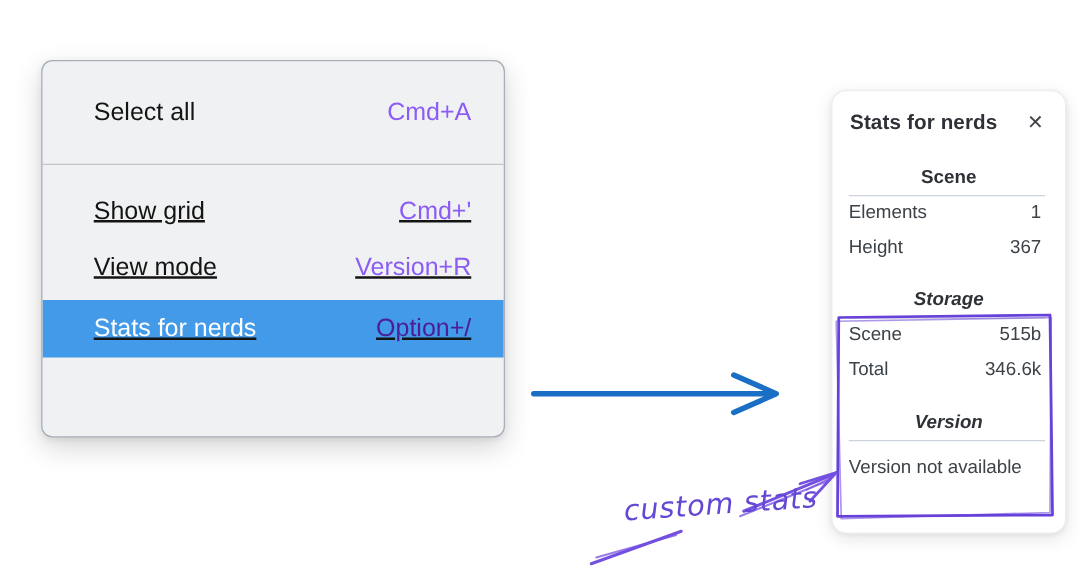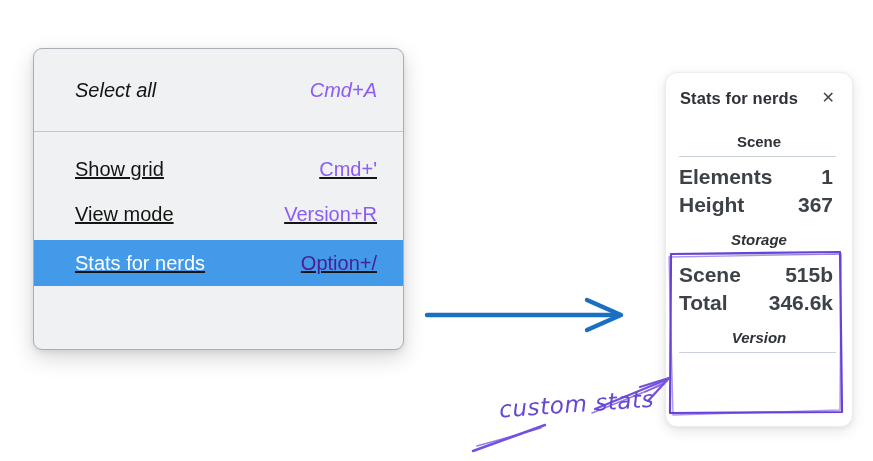--- a/index.html
+++ b/index.html
@@ -14,21 +14,21 @@
   .context-menu{
     position:absolute;left:33px;top:48px;width:371px;height:302px;
     box-sizing:border-box;
     background:#f0f1f2;
     border:1px solid #a7aeb6;
     border-radius:9px;
     box-shadow:0 8px 22px rgba(0,0,0,0.16), 0 2px 6px rgba(0,0,0,0.08);
     font-size:20px;color:#141414;
     overflow:hidden;
   }
-  .menu-group1{height:82px;display:flex;align-items:flex-end;font-style:italic;}
+  .menu-group1{height:82px;display:flex;align-items:flex-end;}
   .menu-divider{border-top:1px solid #c3c6c9;height:0;}
   .menu-group2{padding-top:15px;text-decoration:underline;}
   .menu-item{
     display:flex;align-items:center;justify-content:space-between;
     padding:0 26px 0 41px;height:45px;width:100%;box-sizing:border-box;
   }
   .menu-group1 .menu-item{height:100%;}
   .menu-item .shortcut{color:#8b5cf6;}
   .menu-item.highlighted{
     background:#429ae8;color:#ffffff;height:46px;margin-top:3px;
@@ -54,22 +54,22 @@
     font-size:16px;color:#43474c;line-height:16px;background:none;border:none;
     padding:0;cursor:pointer;font-family:"DejaVu Sans", sans-serif;font-weight:400;
   }
   .section-heading{
     text-align:center;font-weight:700;font-size:15px;color:#2e3237;
   }
   .sh-scene{margin-top:24px;}
   .sh-mid{margin-top:14px;font-style:italic;}
   .panel-hr{border:0;border-top:1px solid #ccd2d9;margin:6px 16px 4px 13px;}
   .stat-row{
-    display:flex;justify-content:space-between;align-items:flex-end;
-    height:28px;padding:0 19px 0 13px;font-size:21px;font-weight:bold;
+    display:flex;justify-content:space-between;align-items:flex-start;
+    height:28px;padding:0 19px 0 13px;font-size:15px;
   }
   .version-note{font-size:15px;padding:8px 13px 0;}
 
   
   .annotation-layer{
     position:absolute;left:0;top:0;width:873px;height:461px;
     pointer-events:none;z-index:10;
   }
   .custom-stats-label{
     position:absolute;left:499px;top:391px;z-index:11;
@@ -130,20 +130,21 @@
     <span>Scene</span>
     <span>515b</span>
   </div>
   <div class="stat-row">
     <span>Total</span>
     <span>346.6k</span>
   </div>
 
   <div class="section-heading sh-mid">Version</div>
   <hr class="panel-hr">
+  <div class="version-note">Version not available</div>
 </div>
 
 <svg class="annotation-layer" viewBox="0 0 873 461" xmlns="http://www.w3.org/2000/svg">
 
   <g stroke="#1a6fc4" stroke-width="4.4" fill="none" stroke-linecap="round" stroke-linejoin="round">
     <path d="M427,315 L616,315"></path>
     <path d="M587,300 L621,315 L587,330"></path>
   </g>
 
   <g stroke="#6741d9" fill="none" stroke-linecap="round" stroke-linejoin="round">

